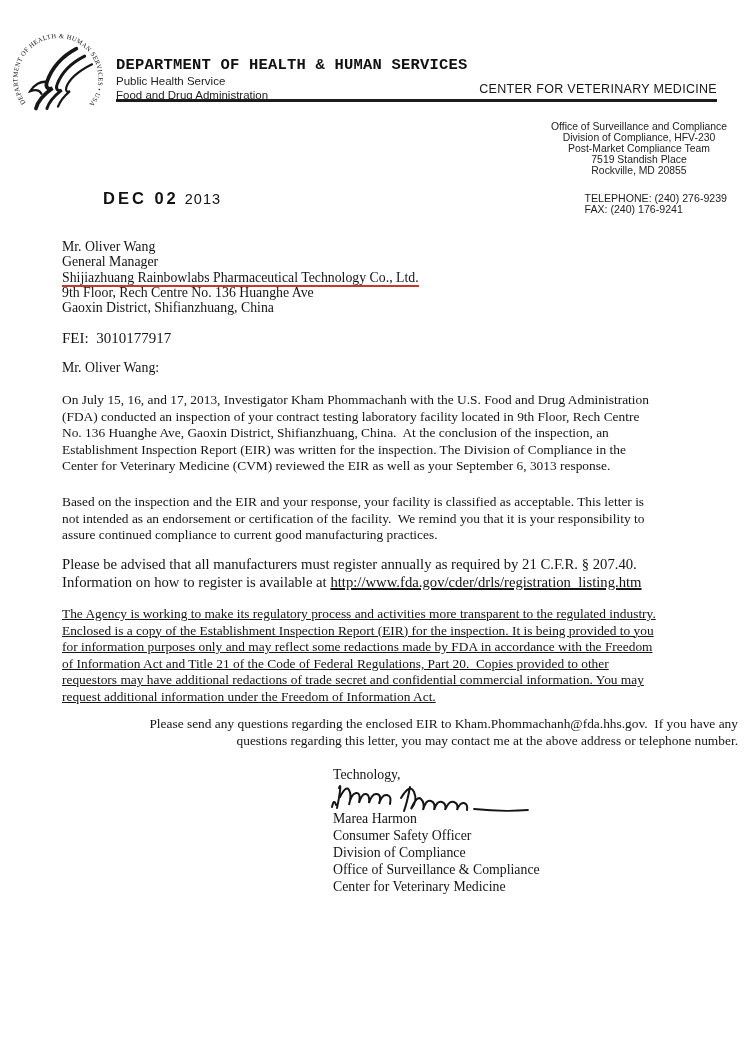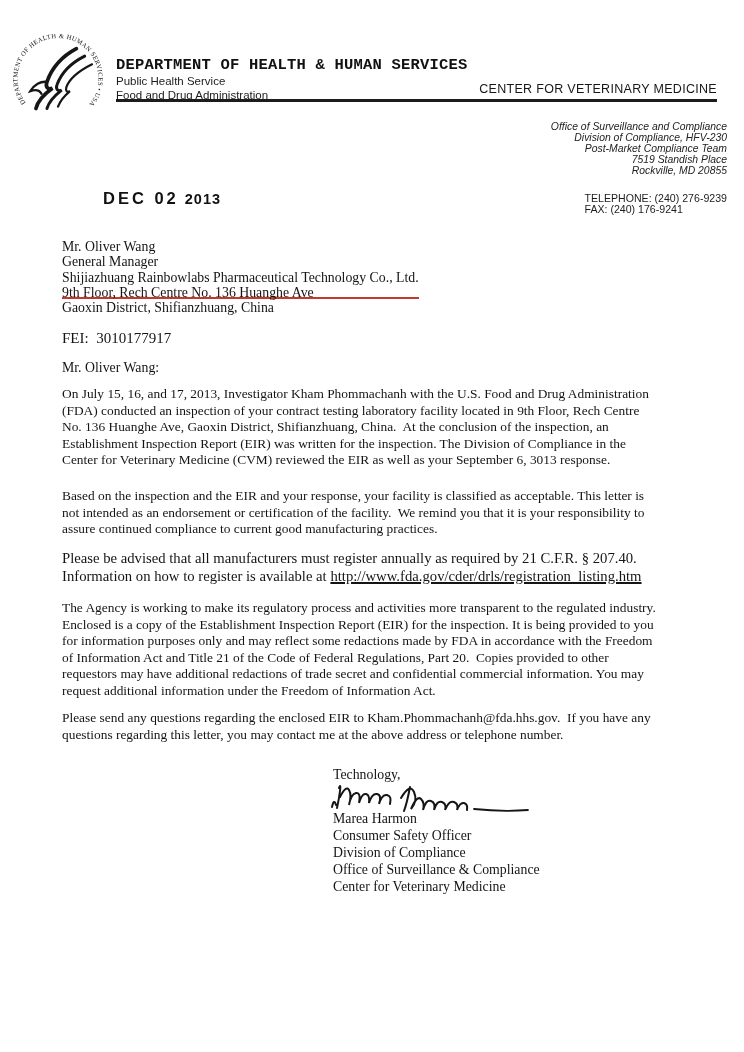--- a/index.html
+++ b/index.html
@@ -23,47 +23,48 @@
     font-size:11.5px;color:#1c1c1c;width:340px;line-height:14px;
   }
   .center-vm{
     position:absolute;right:27px;top:82px;
     font-family:"Liberation Sans", sans-serif;
     font-size:12.5px;color:#161616;letter-spacing:.3px;white-space:nowrap;
   }
   .hdr-rule{position:absolute;left:116px;top:99px;width:601px;height:3px;background:#1c1c1c;}
   
   .office-block{
-    position:absolute;right:17px;top:122px;text-align:right;
-    font-family:"Liberation Sans", sans-serif;font-size:10.4px;line-height:10.9px;color:#222;font-style:italic;
+    position:absolute;right:17px;top:122px;text-align:center;
+    font-family:"Liberation Sans", sans-serif;font-size:10.4px;line-height:10.9px;color:#222;
   }
   .phone-block{
     position:absolute;right:17px;top:193px;text-align:left;
     font-family:"Liberation Sans", sans-serif;font-size:10.6px;line-height:11.4px;color:#1c1c1c;
   }
   
   .date-stamp{
     position:absolute;left:62px;top:189px;
     font-family:"Liberation Sans", sans-serif;font-weight:700;color:#111;
     white-space:nowrap;
   }
   .date-stamp .md{font-size:16.5px;letter-spacing:3px;margin-left:41px;}
-  .date-stamp .yr{font-size:14.5px;letter-spacing:1px;margin-left:6px;font-weight:700;margin-top:12px;}
+  .date-stamp .yr{font-size:14.5px;letter-spacing:1px;margin-left:6px;font-weight:400;margin-top:12px;}
   
   .recipient{position:absolute;left:62px;top:239px;font-size:13.8px;line-height:15.3px;color:#141414;}
-  .red-underline{border-bottom:2px solid var(--red);padding-bottom:12px;}
+  .red-underline{border-bottom:2px solid var(--red);padding-bottom:0px;}
   .fei{position:absolute;left:62px;top:330px;font-size:15px;white-space:pre-wrap;color:#141414;}
   .salutation{position:absolute;left:62px;top:360px;font-size:13.8px;color:#141414;}
   
   .para{
     position:absolute;left:62px;width:676px;
     font-size:13.4px;line-height:16.6px;color:#141414;
     white-space:pre-wrap;
+    margin-top:6px;
   }
-  .p1{top:386px;} .p2{top:488px;} .p4{top:600px;} .p5{top:710px;}
+  .p1{top:386px;} .p2{top:488px;} .p4{top:600px;text-decoration:underline;} .p5{top:710px;text-align:right;}
   .para.large{top:549px;font-size:14.7px;line-height:18.2px;}
   .doc-link{color:#141414;text-decoration:underline;text-decoration-thickness:1.5px;cursor:pointer;}
   
   .sincerely{position:absolute;left:333px;top:767px;font-size:13.8px;color:#141414;}
   .signature{position:absolute;left:326px;top:777px;width:210px;height:44px;}
   .closing-block{position:absolute;left:333px;top:810px;font-size:13.8px;line-height:17px;color:#141414;}
   :root{--red:#c2392e;}
 </style>
 </head>
 <body>

